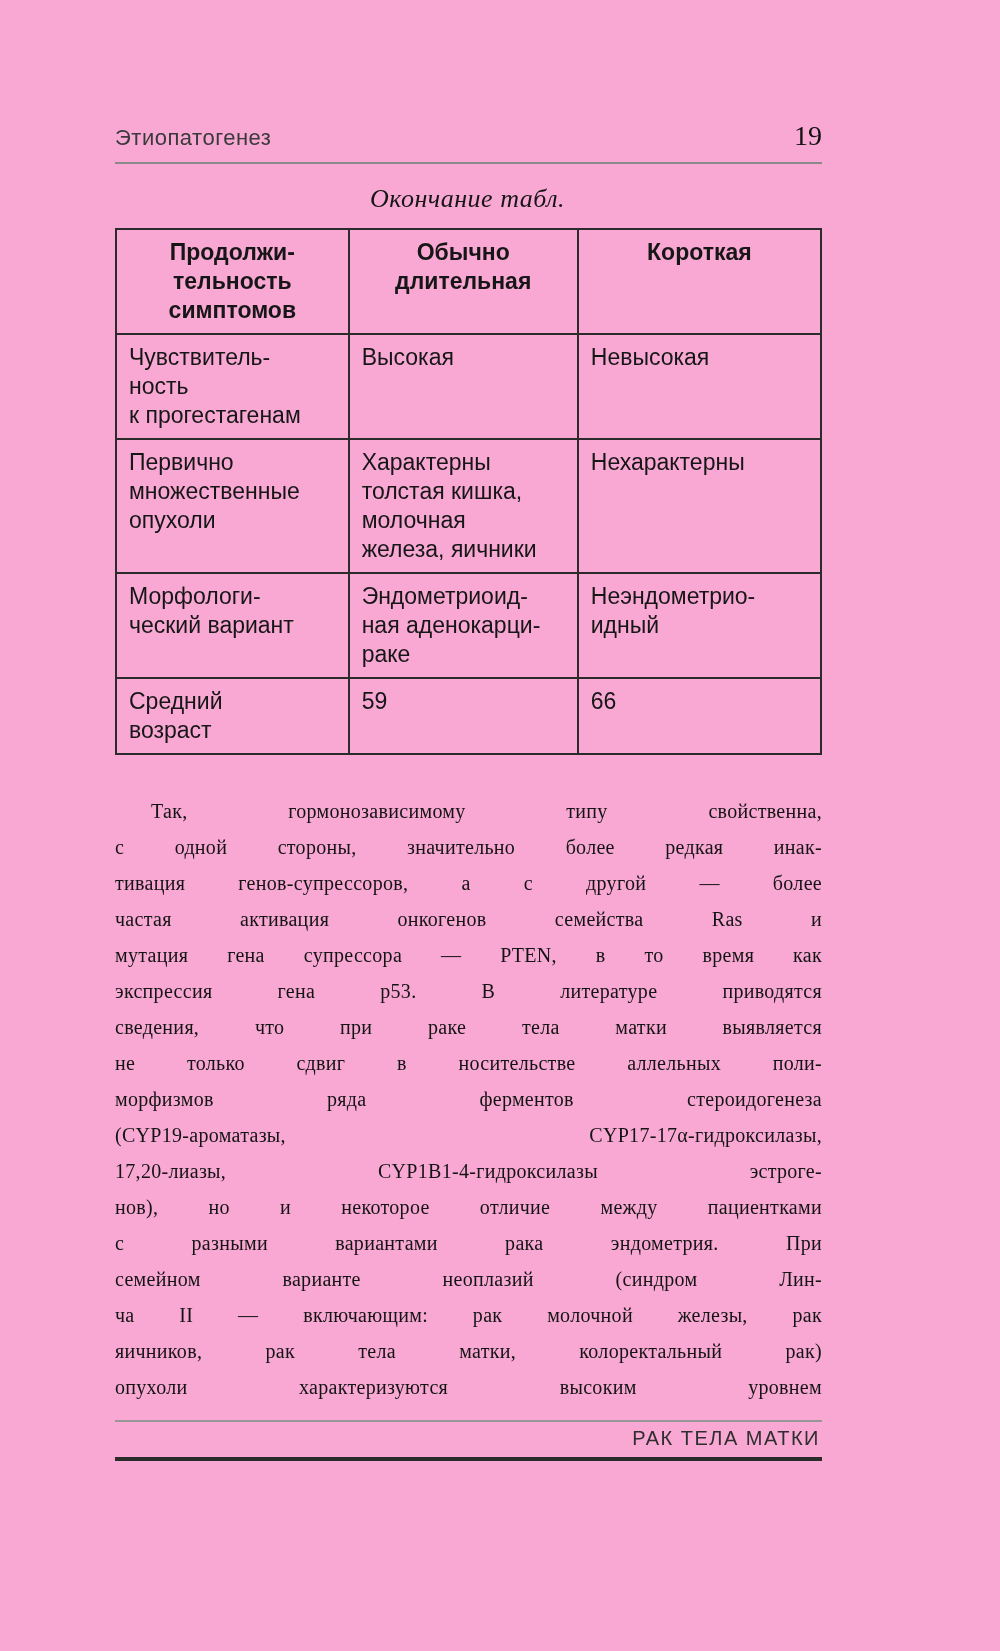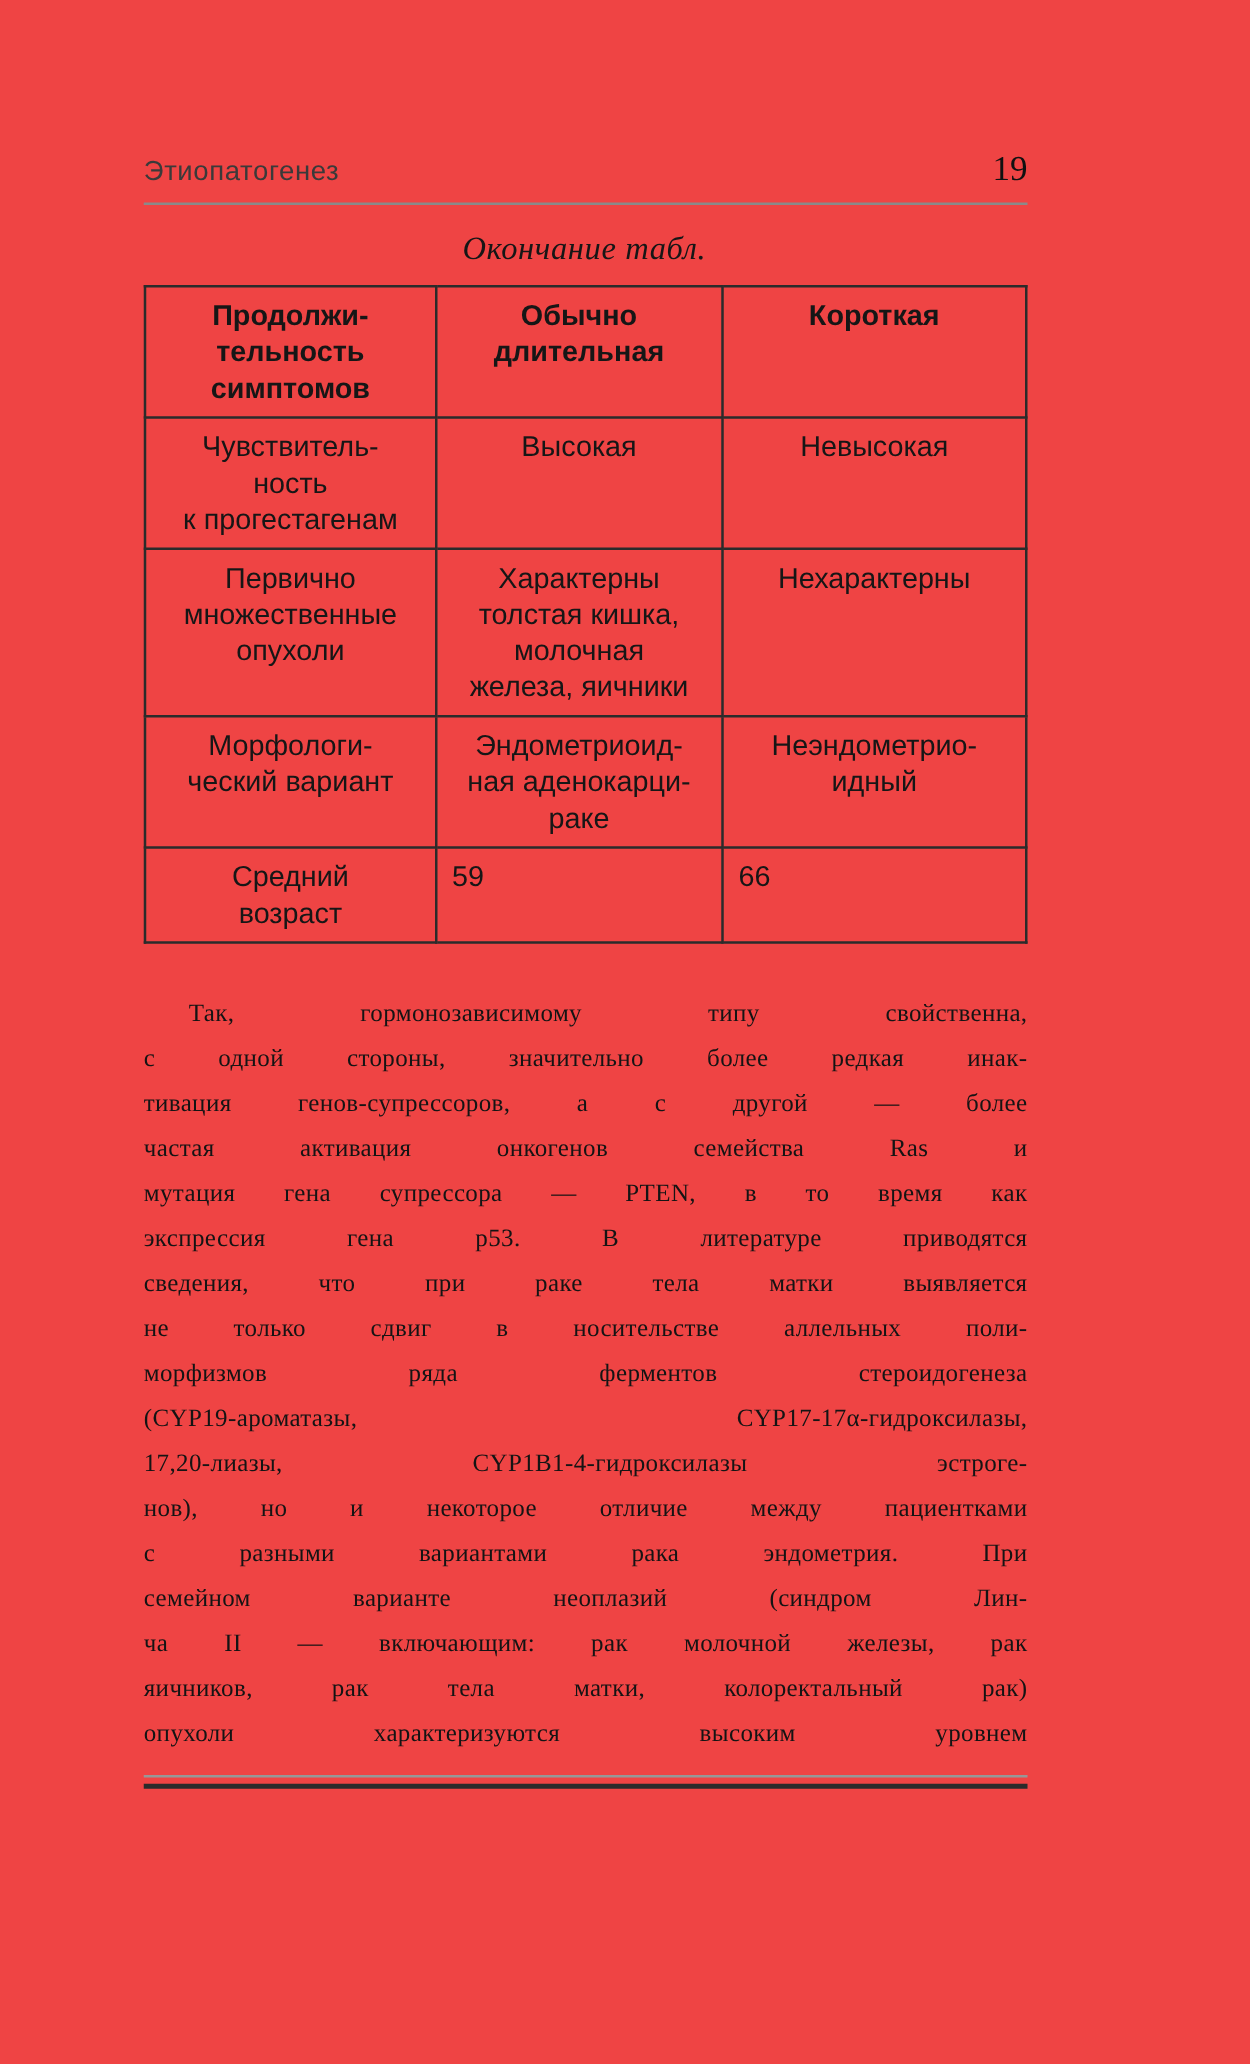--- a/index.html
+++ b/index.html
@@ -1,20 +1,20 @@
 <!DOCTYPE html>
 <html><head>
 <meta charset="utf-8">
 <style>
   html, body { margin: 0; padding: 0; background: #ffffff; }
   .page {
     position: relative;
     width: 1000px;
     height: 1651px;
-    background: #ef4444;
+    background: #f9a8d4;
     font-family: "Liberation Serif", serif;
     color: #141414;
     overflow: hidden;
   }
   .content {
     position: absolute;
     left: 115px;
     top: 0;
     width: 707px;
   }
@@ -55,21 +55,21 @@
   }
   .data-table th, .data-table td {
     border: 2px solid #2b2b2b;
     font-family: "Liberation Sans", sans-serif;
     font-size: 23px;
     line-height: 29px;
     color: #161616;
     vertical-align: top;
     padding: 8px 12px;
     white-space: pre-line;
-    text-align: center;
+    text-align: left;
   }
   .data-table th {
     font-weight: bold;
     text-align: center;
   }
   .data-table td.center {
     text-align: left;
   }
   .body-text {
     margin-top: 38px;
@@ -194,15 +194,16 @@
       <div class="body-line">семейном варианте неоплазий (синдром Лин-</div>
       <div class="body-line">ча II — включающим: рак молочной железы, рак</div>
       <div class="body-line">яичников, рак тела матки, колоректальный рак)</div>
       <div class="body-line">опухоли характеризуются высоким уровнем</div>
     </div>
 
   </div>
 
   <div class="footer">
     <hr class="footer-rule-thin">
+    <div class="footer-label">РАК ТЕЛА МАТКИ</div>
     <hr class="footer-rule-thick">
   </div>
 </div>
 
 </body></html>

